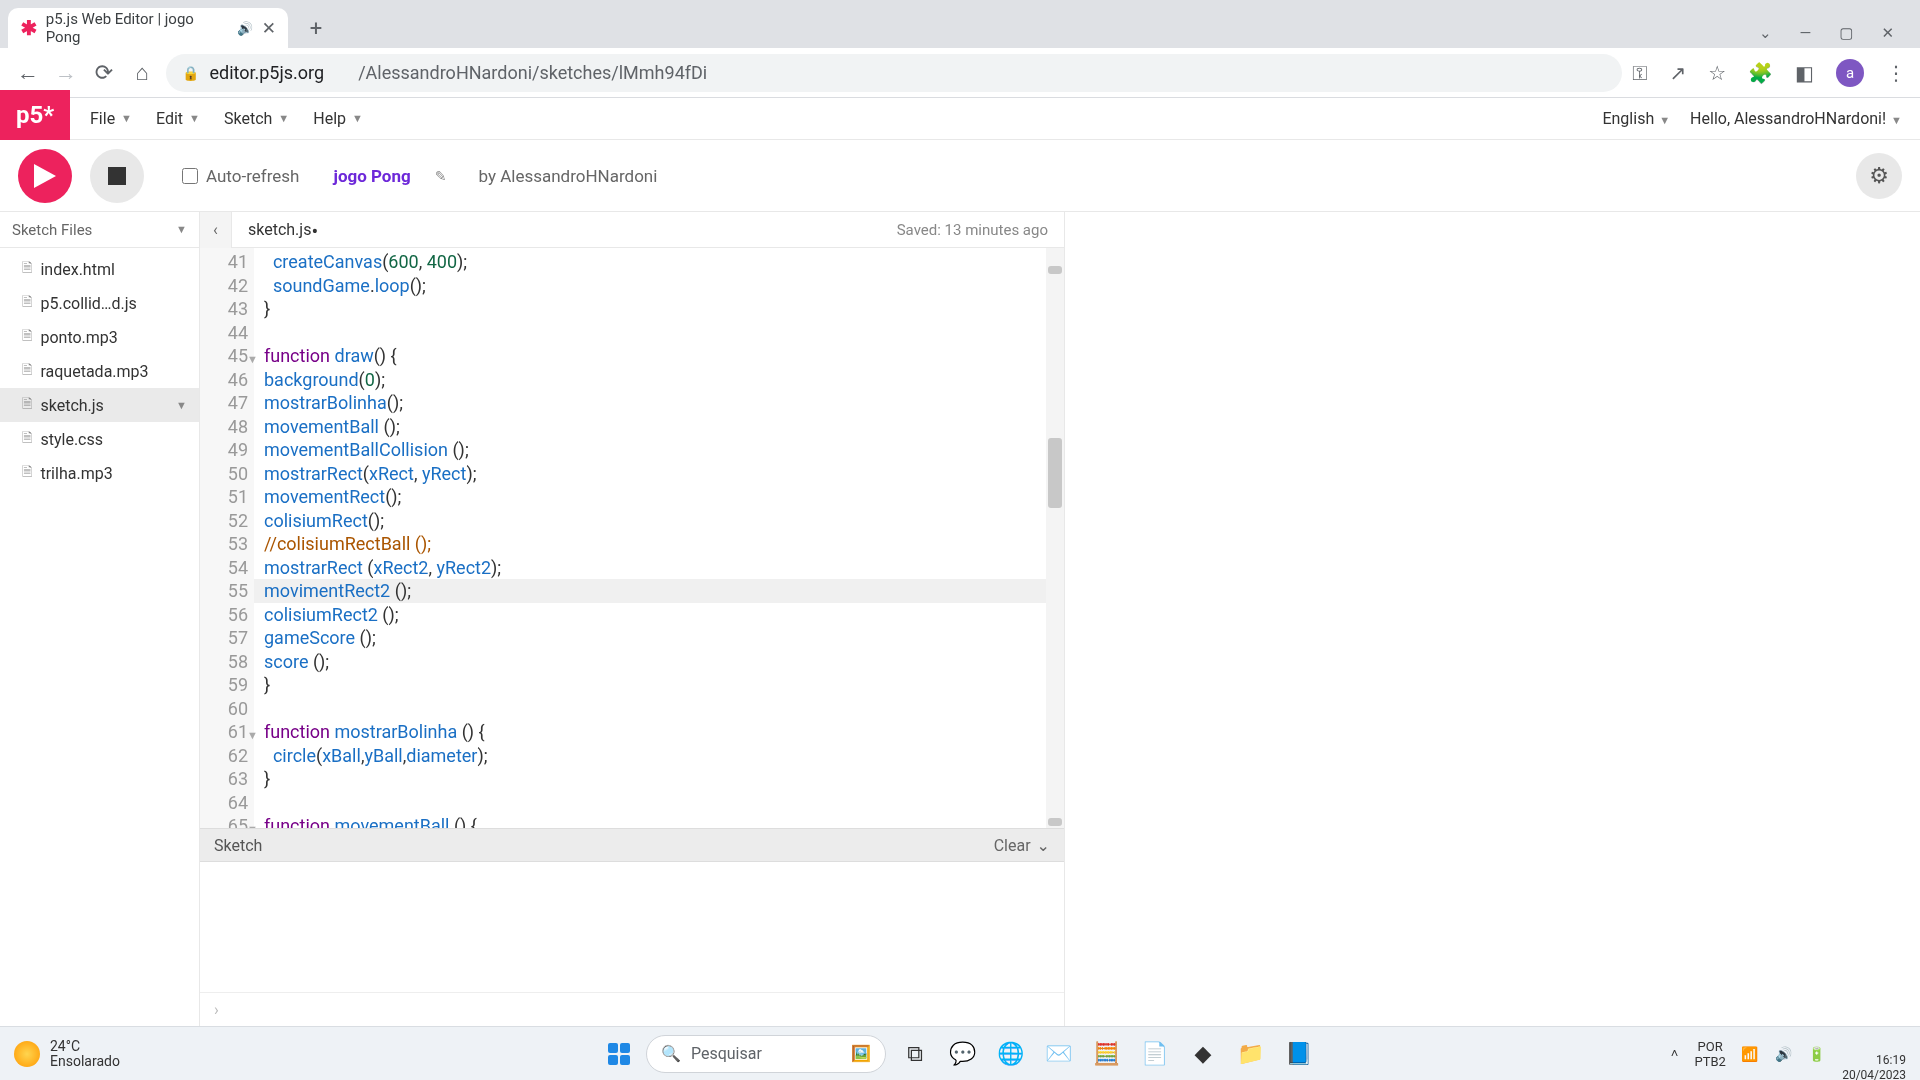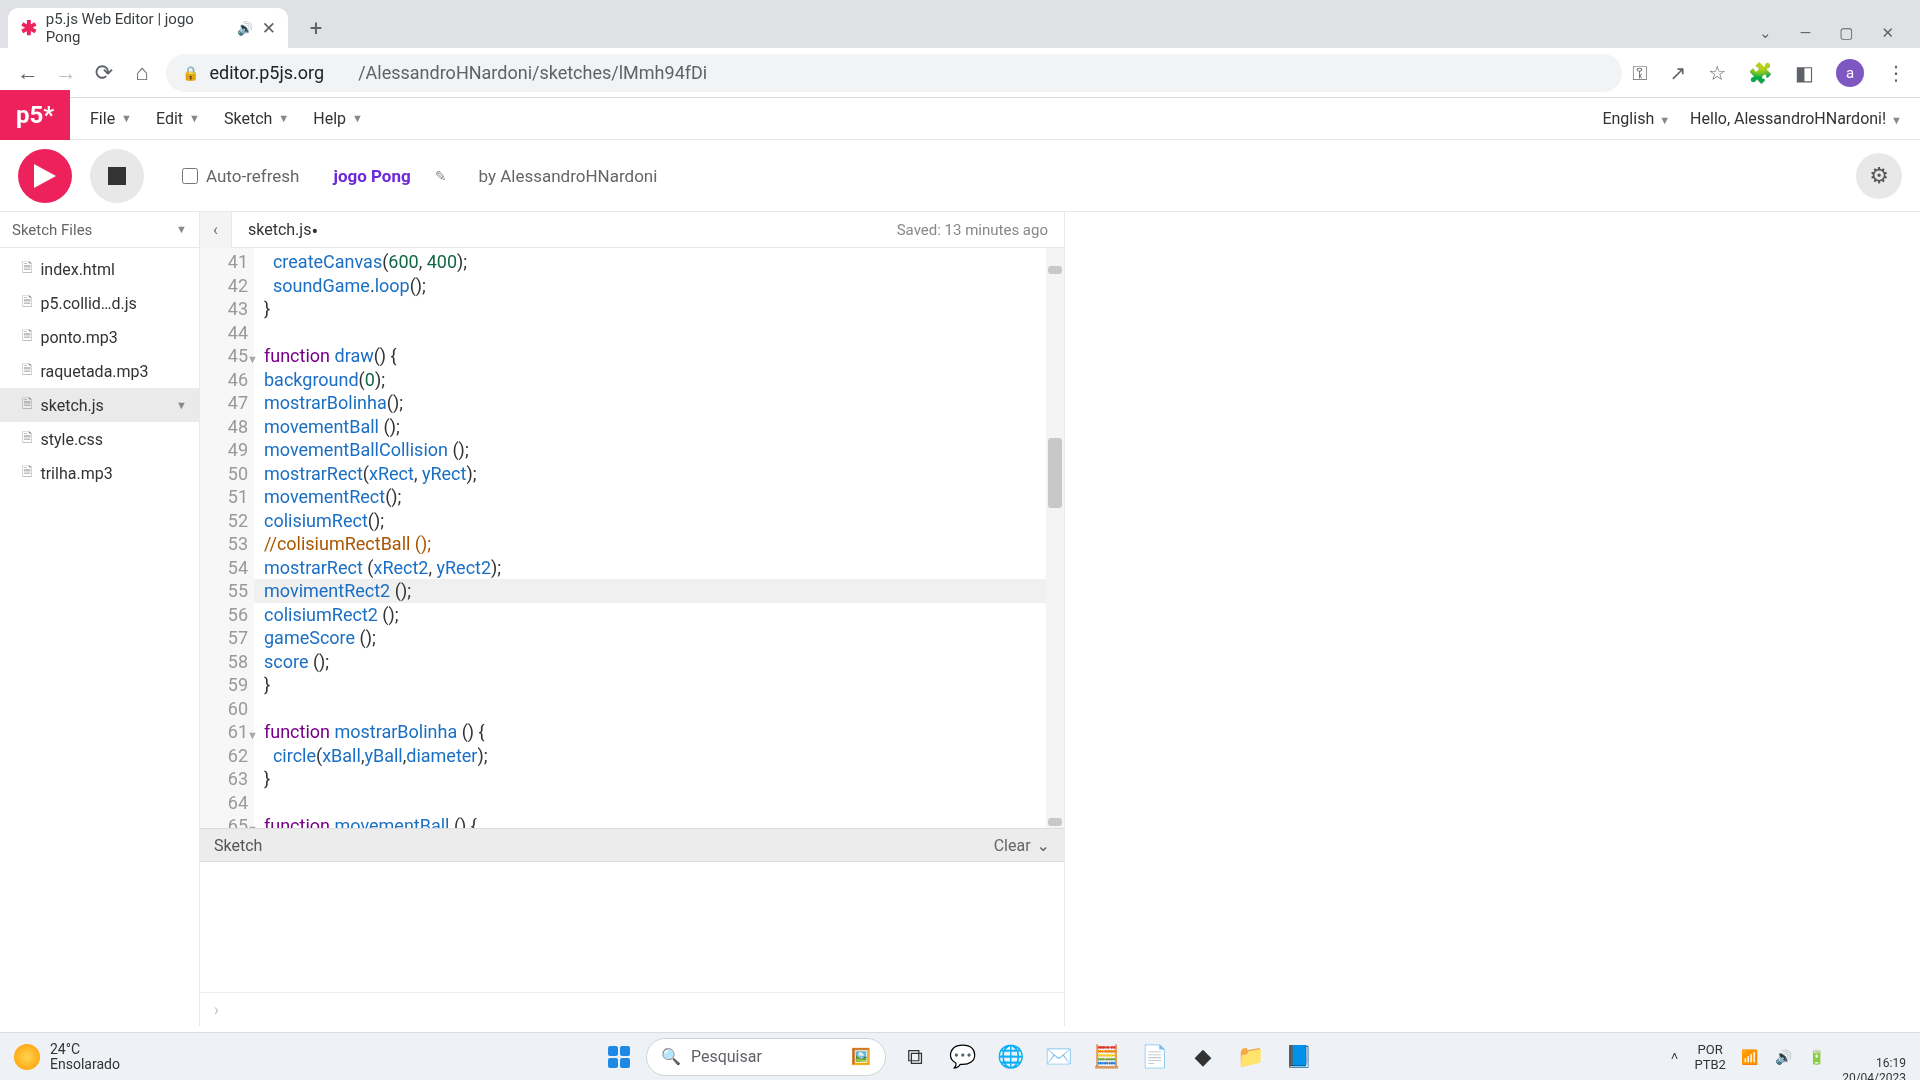--- a/index.html
+++ b/index.html
@@ -89,21 +89,21 @@
 .canvas-wrap { flex:1; padding:0; }
 .canvas { width:755px; height:504px; background:#000; position:relative; }
 .score-box { position:absolute; background:#ed8b1c; color:#fff; font-weight:bold; font-family:Arial,sans-serif; font-size:36px; padding:2px 14px; top:12px; }
 .score-left { left:190px; }
 .score-right { left:565px; }
 .paddle { position:absolute; background:#fff; width:14px; height:114px; }
 .paddle-left { left:8px; top:150px; }
 .paddle-right { right:8px; top:290px; }
 
 
-.taskbar { position:fixed; bottom:0; left:0; right:0; height:48px; background:#eef2f6; border-top:1px solid #d9dde2; display:flex; align-items:center; padding:10px 14px; }
+.taskbar { position:fixed; bottom:0; left:0; right:0; height:54px; background:#eef2f6; border-top:1px solid #d9dde2; display:flex; align-items:center; padding:10px 14px; }
 .weather { display:flex; align-items:center; gap:10px; }
 .sun { width:26px; height:26px; border-radius:50%; background:radial-gradient(circle,#ffd54f,#ff9800); }
 .weather-text { font-size:14px; line-height:15px; color:#333; }
 .tb-center { position:absolute; left:50%; transform:translateX(-50%); display:flex; align-items:center; gap:10px; }
 .win-btn { width:34px; height:34px; display:flex; align-items:center; justify-content:center; }
 .win-grid { width:22px; height:22px; display:grid; grid-template-columns:1fr 1fr; grid-template-rows:1fr 1fr; gap:2px; }
 .win-grid div { background:#1e88e5; border-radius:2px; }
 .search-pill { width:240px; height:38px; background:#fff; border:1px solid #d0d4d9; border-radius:20px; display:flex; align-items:center; padding:0 14px; gap:10px; color:#5f6368; font-size:16px; }
 .tb-icon { width:38px; height:38px; display:flex; align-items:center; justify-content:center; font-size:22px; border-radius:6px; }
 .tb-right { margin-left:auto; display:flex; align-items:center; gap:16px; color:#333; font-size:14px; }

